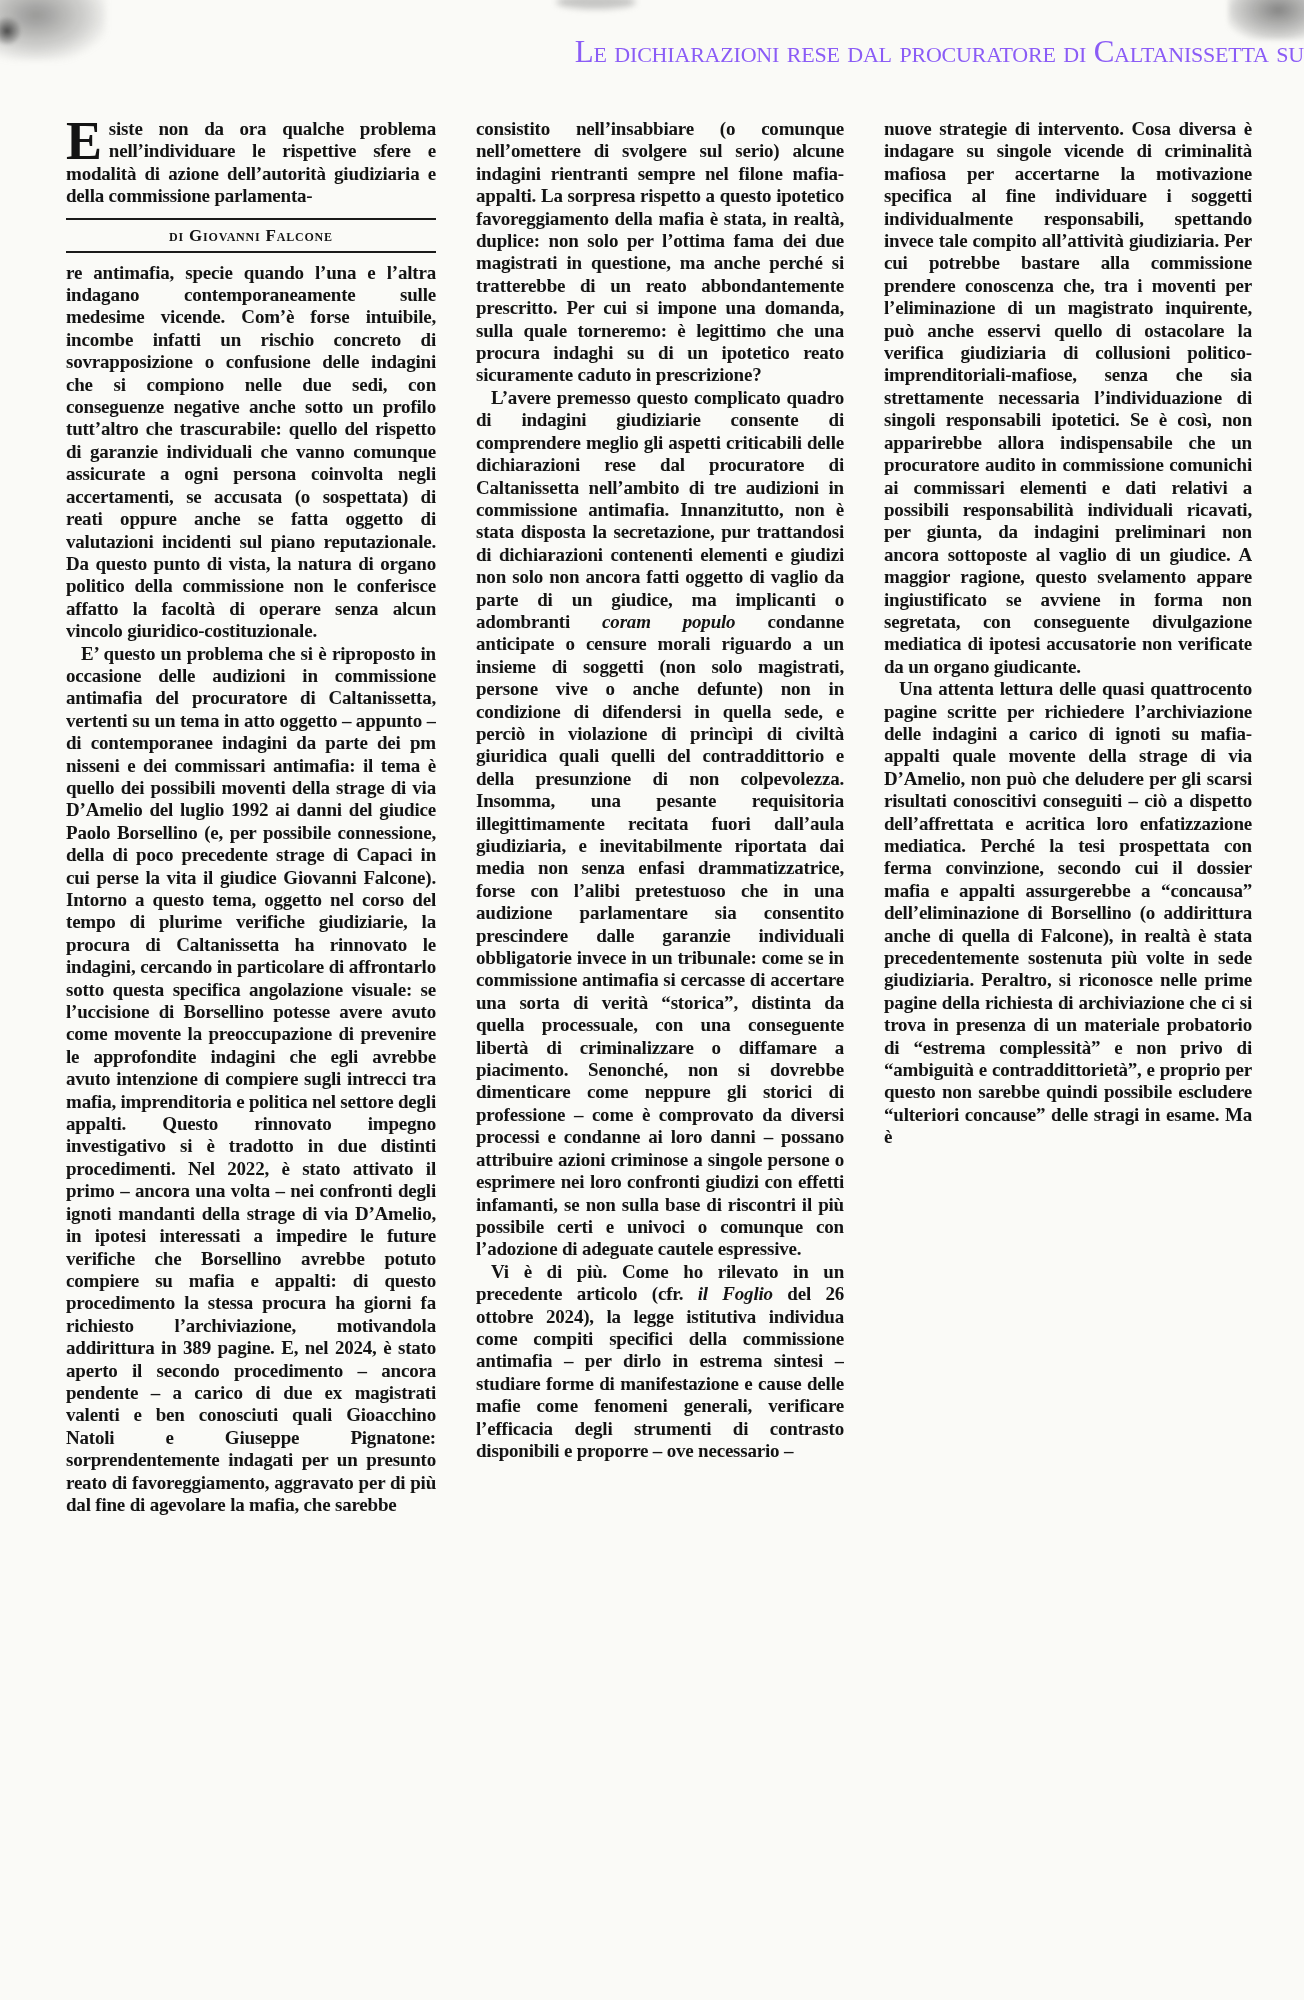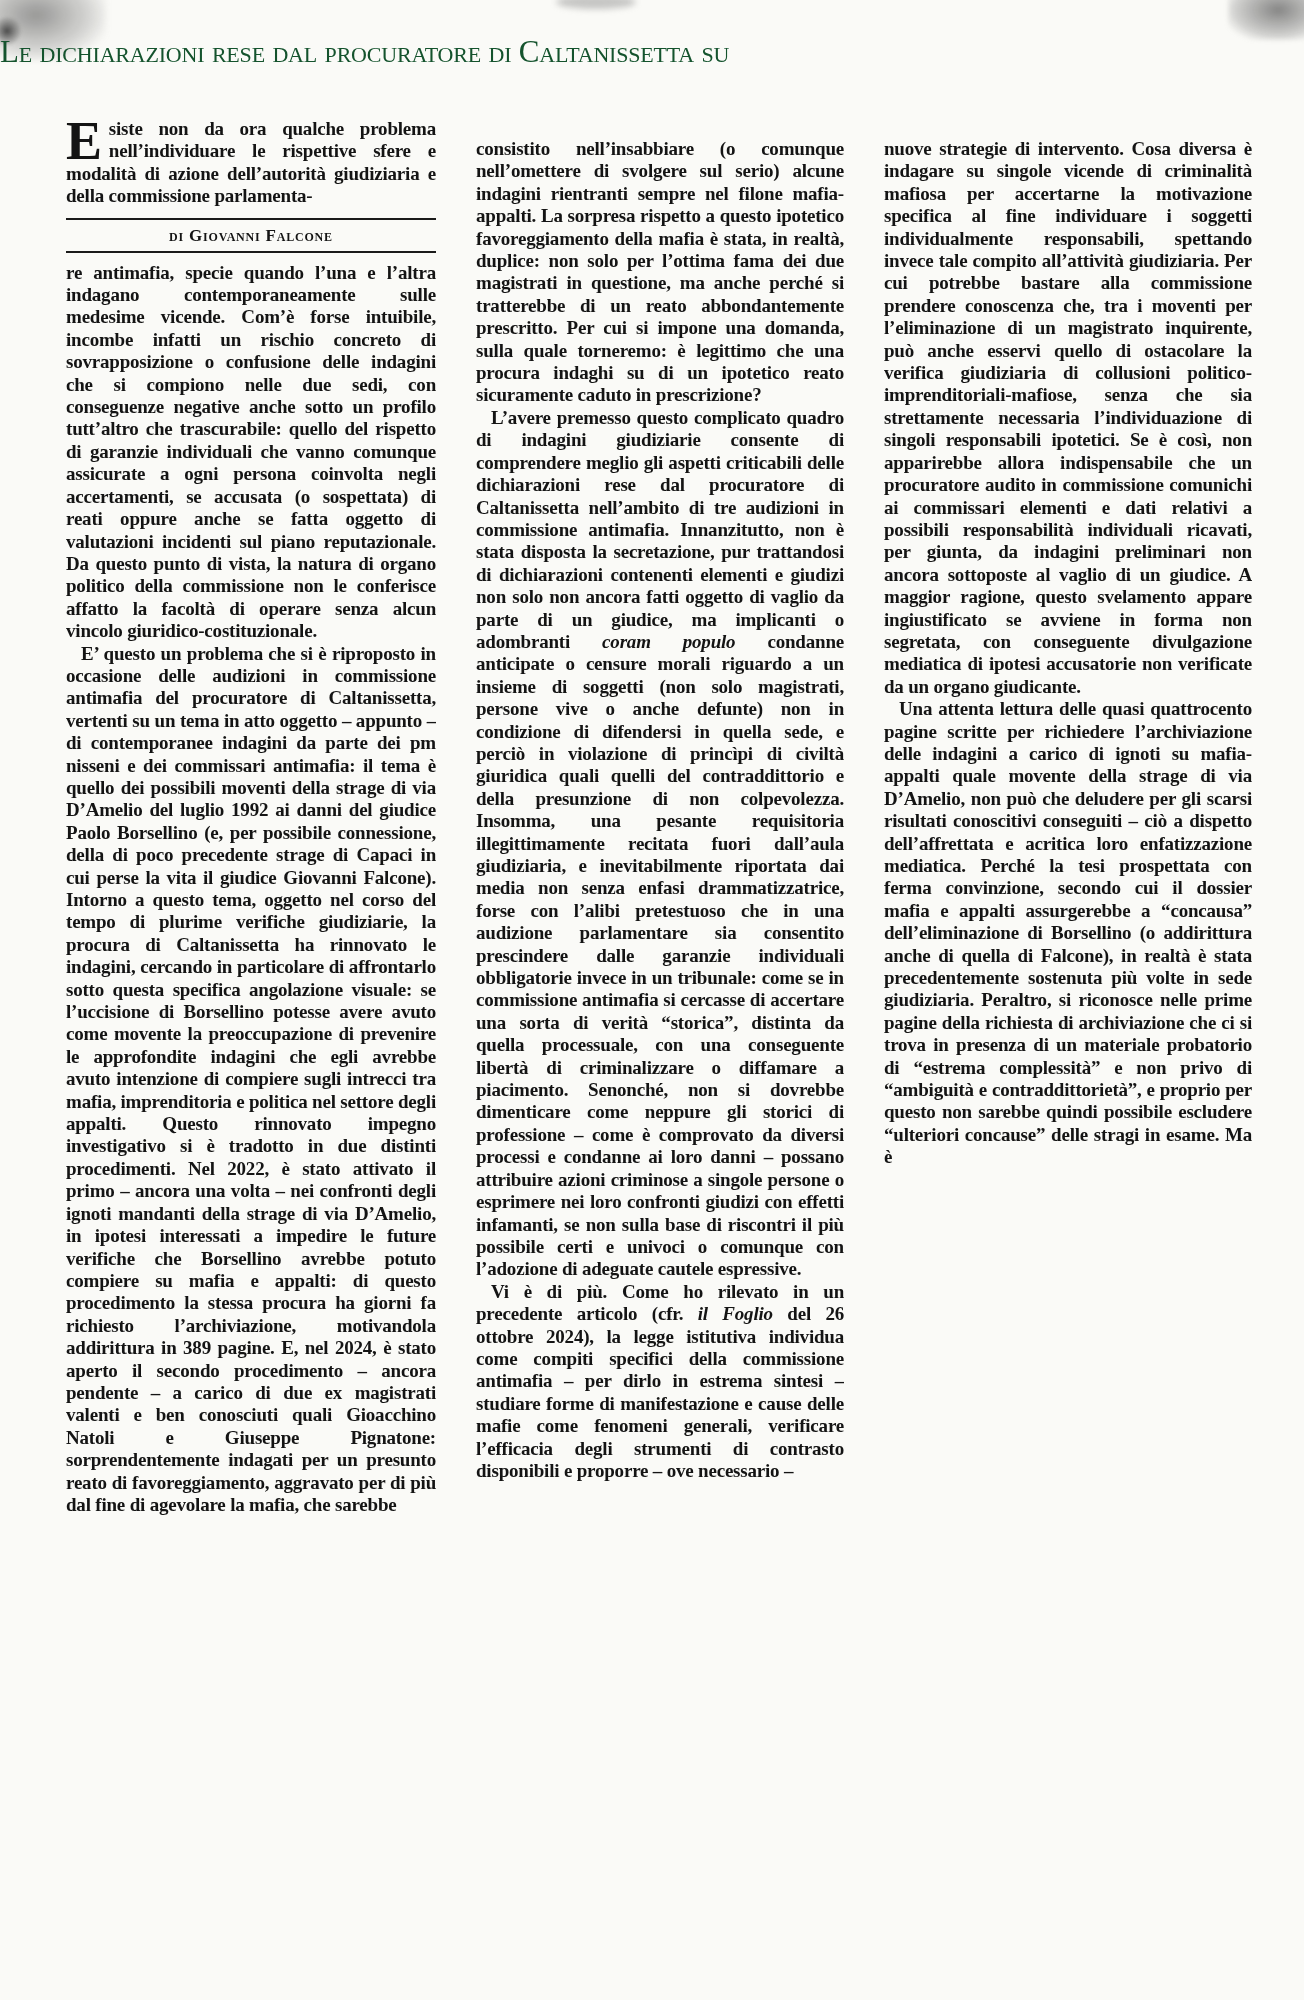--- a/index.html
+++ b/index.html
@@ -17,28 +17,28 @@
   .s2{top:-20px;right:-24px;width:100px;height:60px;
       background:radial-gradient(ellipse at center,rgba(85,85,85,.7),rgba(130,130,130,.35) 60%,transparent 82%);
       filter:blur(2px);}
   .s3{top:16px;left:-8px;width:30px;height:30px;
       background:radial-gradient(circle,rgba(45,45,45,.8),transparent 70%);
       filter:blur(1px);}
   .s4{top:-5px;left:556px;width:80px;height:14px;border-radius:50%;
       background:rgba(120,120,120,.4);filter:blur(3px);}
 
   .headline{
-    position:absolute;top:33px;left:0;width:100%;text-align:left;
-    font-variant:small-caps;font-weight:400;color:#14532d;
+    position:absolute;top:33px;left:0;width:100%;text-align:right;
+    font-variant:small-caps;font-weight:400;color:#8b5cf6;
   }
   .hl-line{font-size:31px;line-height:38px;letter-spacing:-0.2px;}
 
   .cols{position:absolute;top:118px;left:66px;width:1188px;display:flex;gap:40px;}
   .col{width:370px;max-height:1866px;overflow:hidden;}
-  .col2,.col3{width:368px;margin-top:20px;}
+  .col2,.col3{width:368px;}
 
   .para{
     margin:0;text-align:justify;
     font-size:19px;line-height:22.4px;font-weight:700;letter-spacing:-0.2px;
     hyphens:auto;-webkit-hyphens:auto;
   }
   .indent{text-indent:15px;}
   .it{font-style:italic;}
 
   .dropcap{

